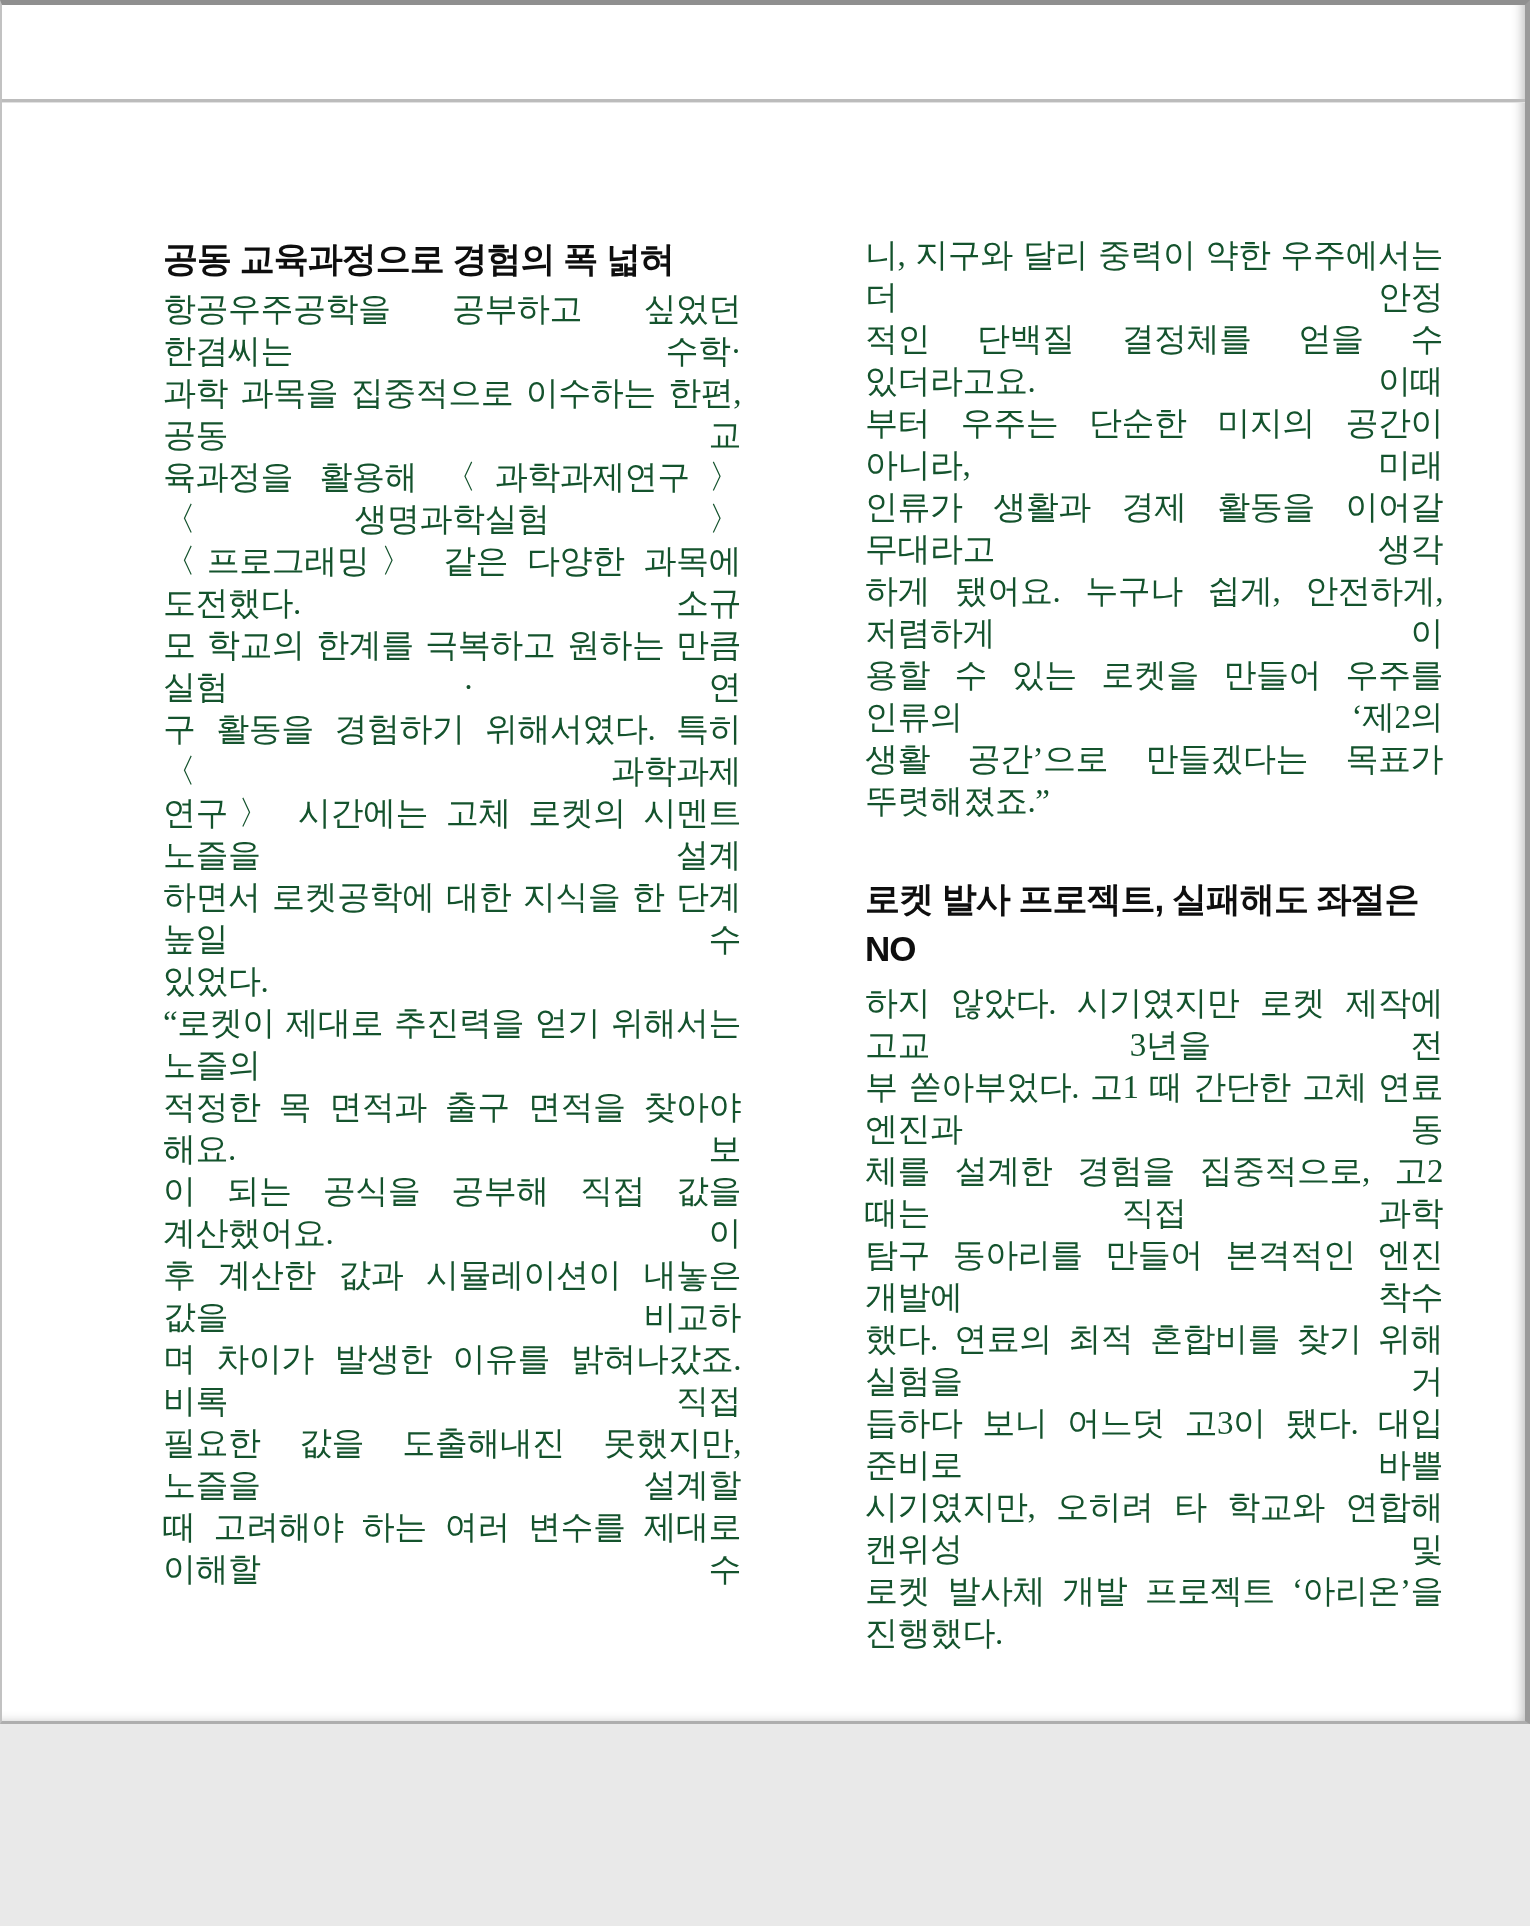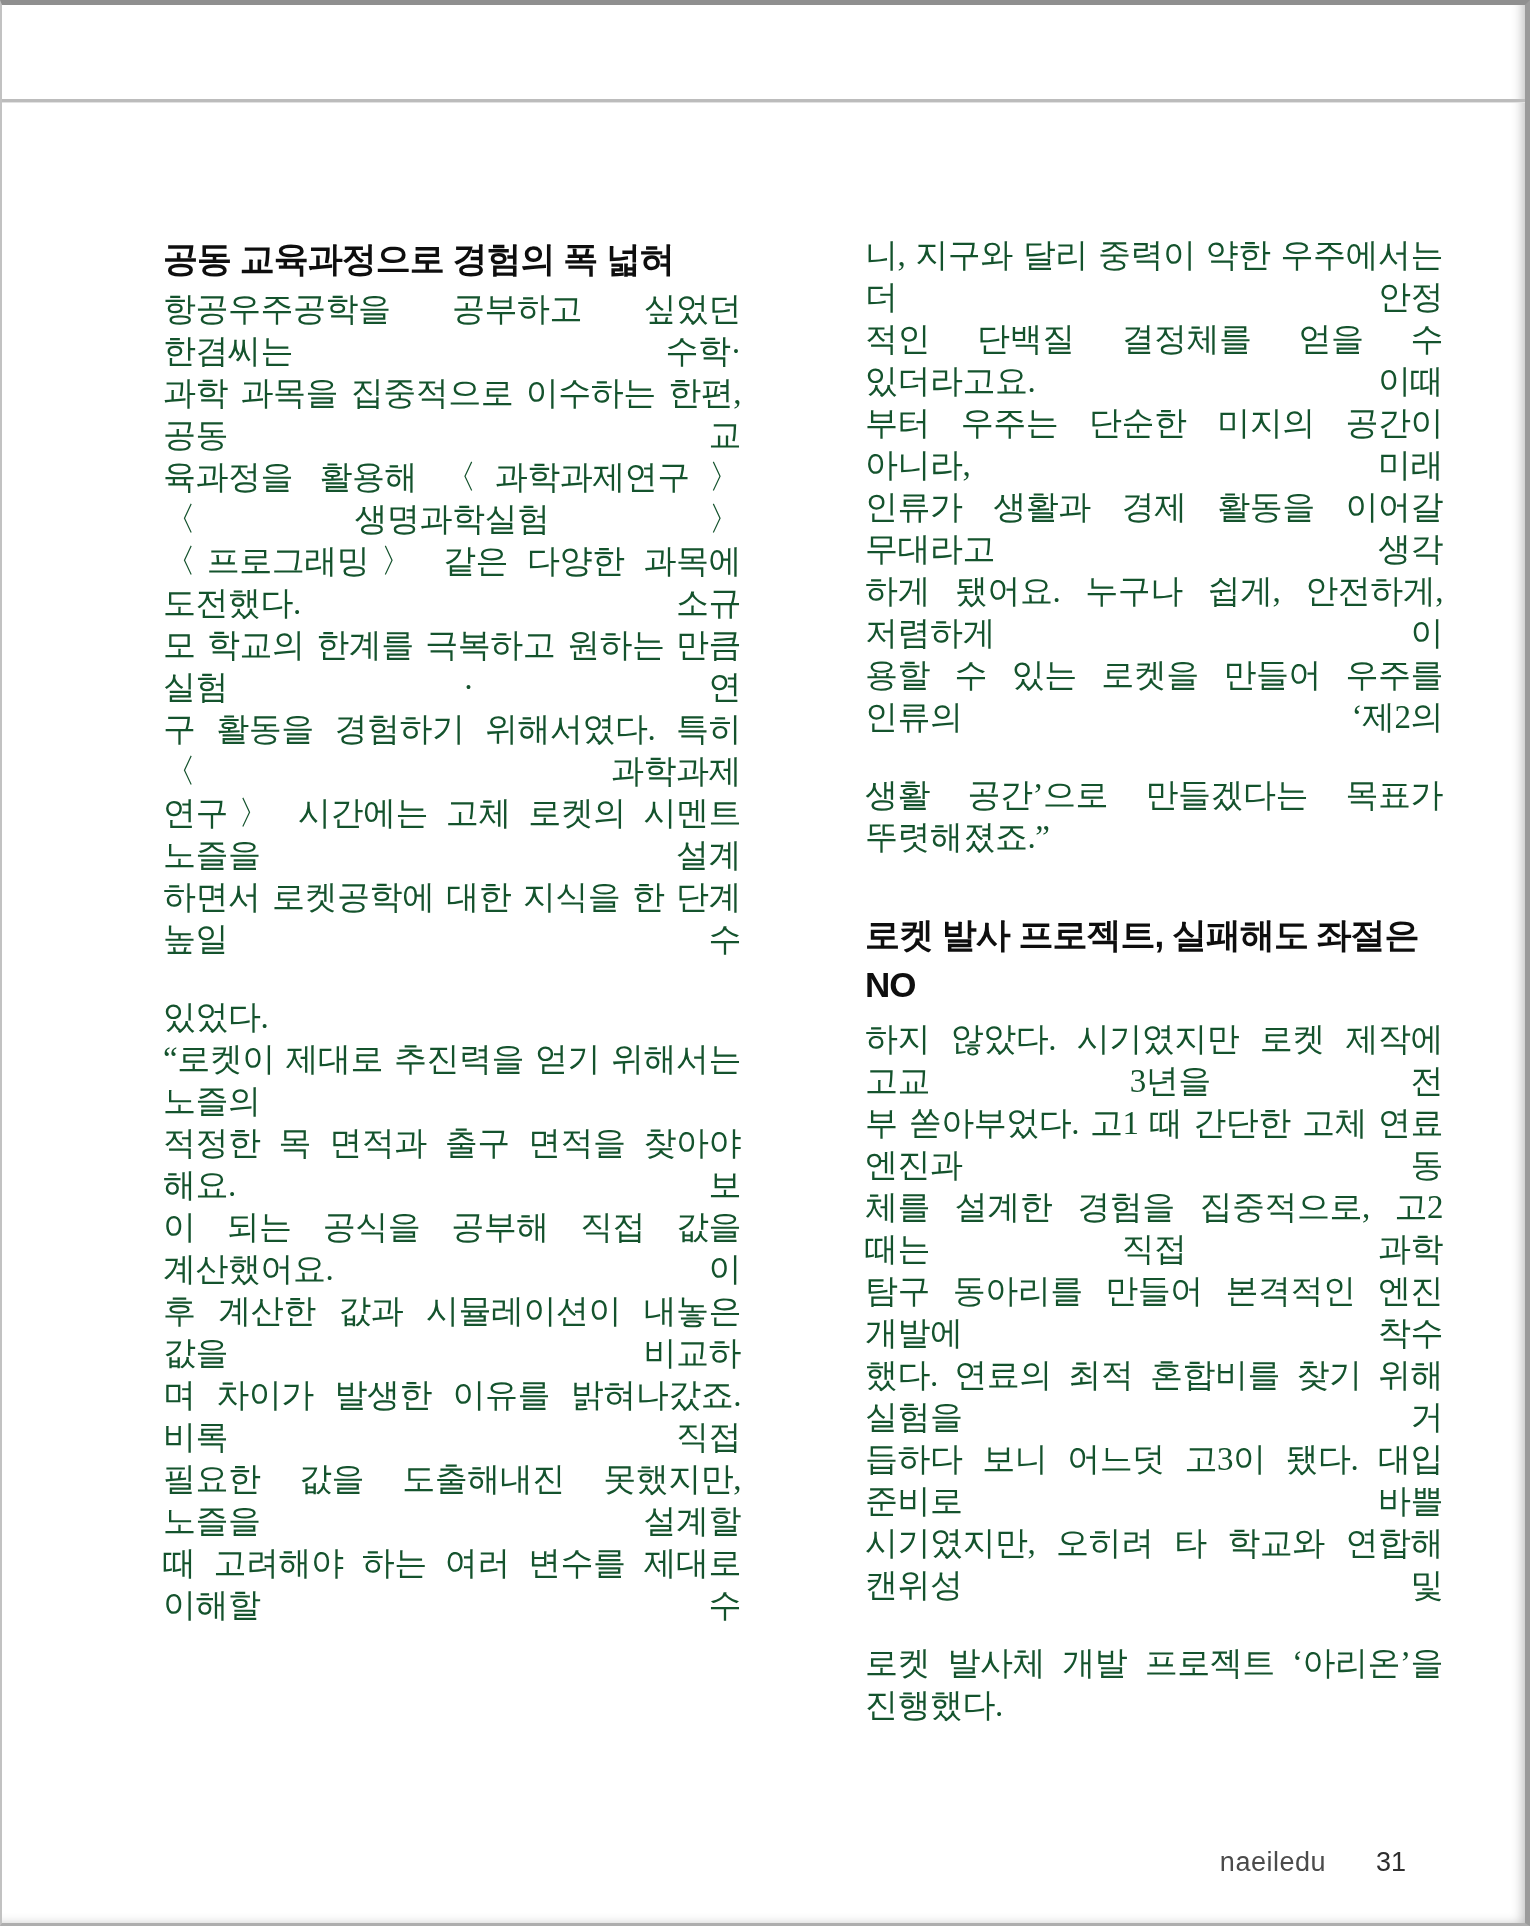--- a/index.html
+++ b/index.html
@@ -1,19 +1,19 @@
 <!DOCTYPE html>
 <html><head>
 <meta charset="utf-8">
 <style>
   html, body { margin: 0; padding: 0; background: #e9e9e9; }
   .page {
     position: relative;
     width: 1530px;
-    height: 1926px;
+    height: 1724px;
     background: #ffffff;
     box-sizing: border-box;
     border-top: 5px solid #8f8f8f;
     border-left: 2px solid #c2c2c2;
     border-right: 5px solid #9b9b9b;
     border-bottom: 3px solid #aeaeae;
     box-shadow: inset -9px -5px 12px -7px rgba(0,0,0,0.28);
     overflow: hidden;
     font-family: "Liberation Serif", "DejaVu Serif", serif;
   }
@@ -46,21 +46,21 @@
   .line {
     font-size: 33px;
     line-height: 42px;
     color: #14532d;
     text-align: justify;
     text-align-last: justify;
     word-break: keep-all;
     white-space: normal;
     letter-spacing: -0.5px;
   }
-  .line.last { text-align-last: left; margin-top: 36px; }
+  .line.last { text-align-last: left; }
   .footer {
     position: absolute;
     top: 1840px;
     right: 119px;
     font-family: "Liberation Sans", "DejaVu Sans", sans-serif;
     font-size: 27px;
     line-height: 34px;
     color: #4b4b4b;
     text-align: right;
   }

